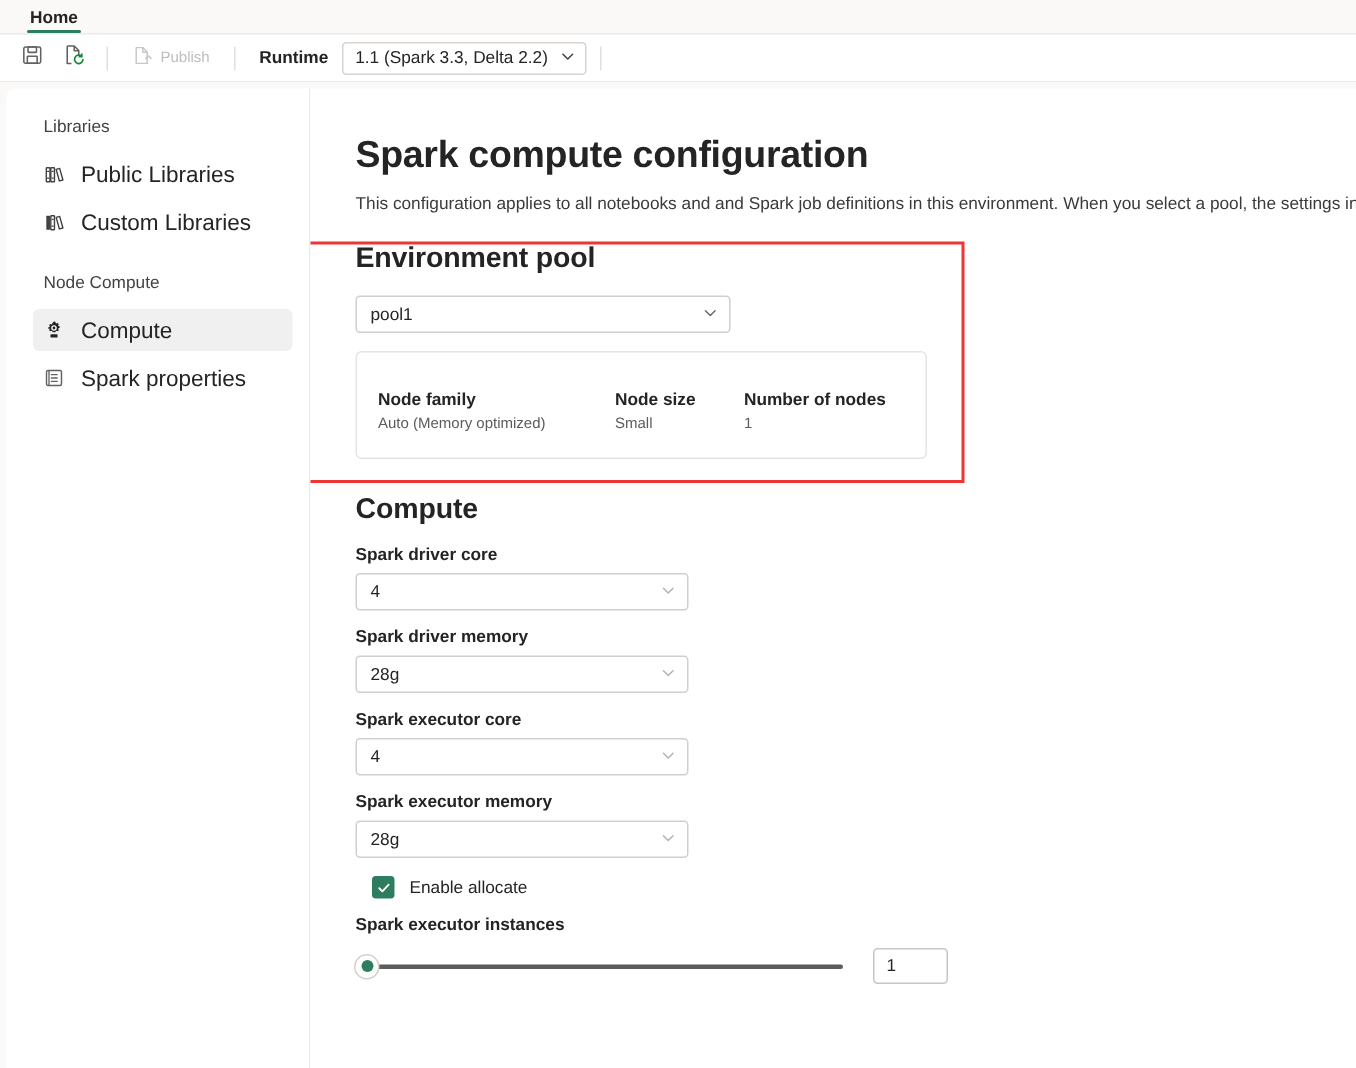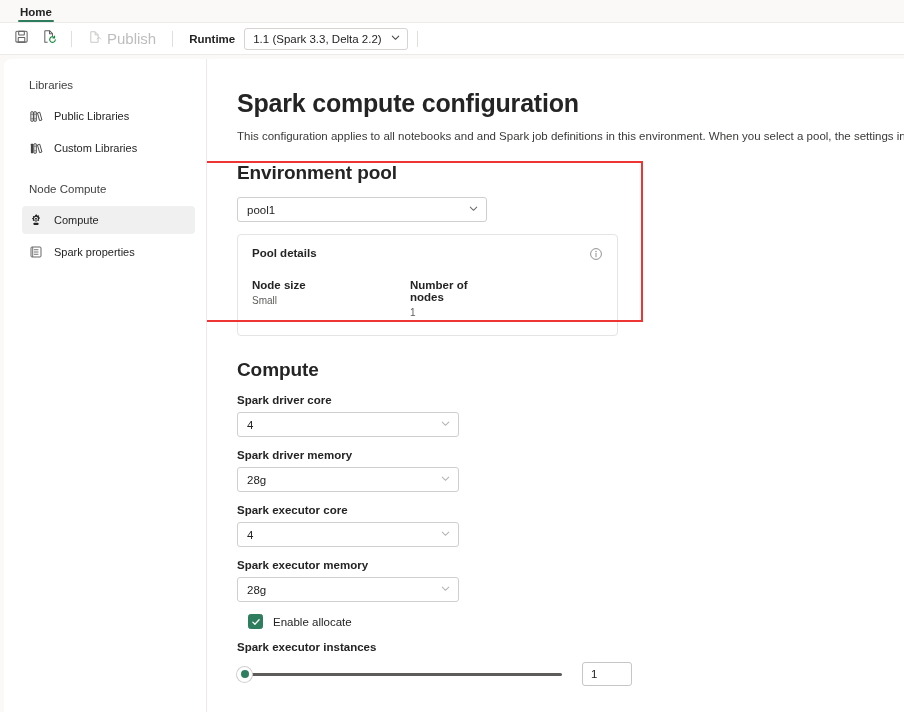--- a/index.html
+++ b/index.html
@@ -59,21 +59,21 @@
     width: 1px; height: 16px;
     background: #e1dfdd;
     margin: 0 7px;
   }
   .cmd-btn {
     display: flex; align-items: center;
     gap: 5px;
     height: 24px;
     padding: 0 7px;
     border-radius: 3px;
-    font-size: 15px;
+    font-size: 10px;
     cursor: pointer;
     white-space: nowrap;
   }
   .cmd-btn.disabled { color: #bdbdbd; cursor: default; }
   .cmd-label {
     font-size: 11.5px;
     font-weight: 700;
     color: #242424;
     padding: 0 7px;
     white-space: nowrap;
@@ -116,21 +116,21 @@
     margin-bottom: 11px;
   }
   .side-item {
     display: flex;
     align-items: center;
     gap: 10px;
     height: 28px;
     margin: 0 11px 4px 18px;
     padding-left: 6px;
     border-radius: 4px;
-    font-size: 11px;
+    font-size: 15px;
     color: #242424;
     cursor: pointer;
   }
   .side-item.selected { background: #f0f0f0; }
   .side-icon {
     width: 16px; height: 16px;
     display: flex; align-items: center; justify-content: center;
     flex-shrink: 0;
   }
   .side-gap { height: 17px; }
@@ -442,31 +442,25 @@
     <div class="combobox">
       <span>pool1</span>
       <span class="chev">
         <svg width="11" height="11" viewBox="0 0 12 12" fill="none">
           <path d="M2.5 4.5L6 8l3.5-3.5" stroke="#6d6b69" stroke-width="1.1" stroke-linecap="round" stroke-linejoin="round"></path>
         </svg>
       </span>
     </div>
 
     <div class="pool-card">
-      <div class="pool-card-head">
-        <span class="pool-card-title">Pool details</span>
-        <span>
-          <svg width="14" height="14" viewBox="0 0 16 16" fill="none">
-            <circle cx="8" cy="8" r="6.2" stroke="#8a8886" stroke-width="1.05"></circle>
-            <circle cx="8" cy="5.1" r="0.78" fill="#8a8886"></circle>
-            <path d="M8 7.2v4" stroke="#8a8886" stroke-width="1.05" stroke-linecap="round"></path>
-          </svg>
-        </span>
-      </div>
       <div class="pool-grid">
+        <div class="pool-col">
+          <div class="pool-col-label">Node family</div>
+          <div class="pool-col-value">Auto (Memory optimized)</div>
+        </div>
         <div class="pool-col">
           <div class="pool-col-label">Node size</div>
           <div class="pool-col-value">Small</div>
         </div>
         <div class="pool-col">
           <div class="pool-col-label">Number of nodes</div>
           <div class="pool-col-value">1</div>
         </div>
       </div>
     </div>

